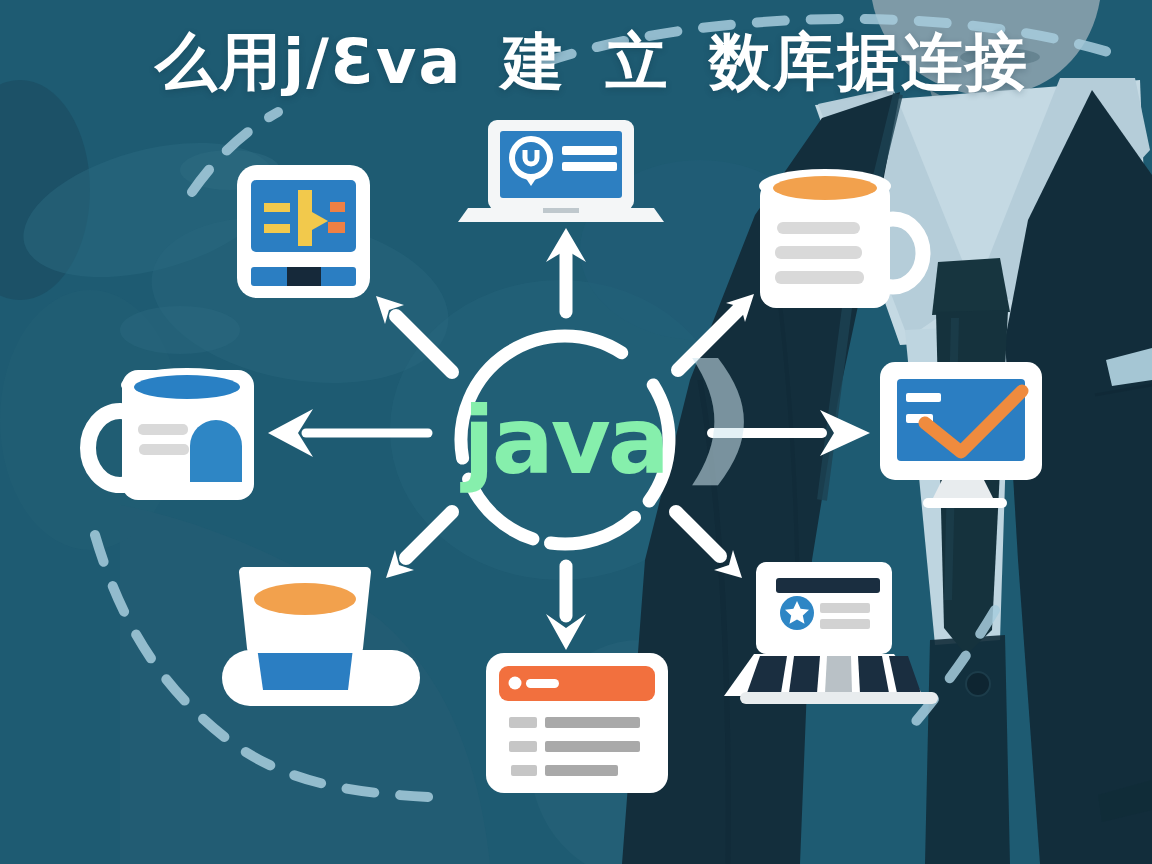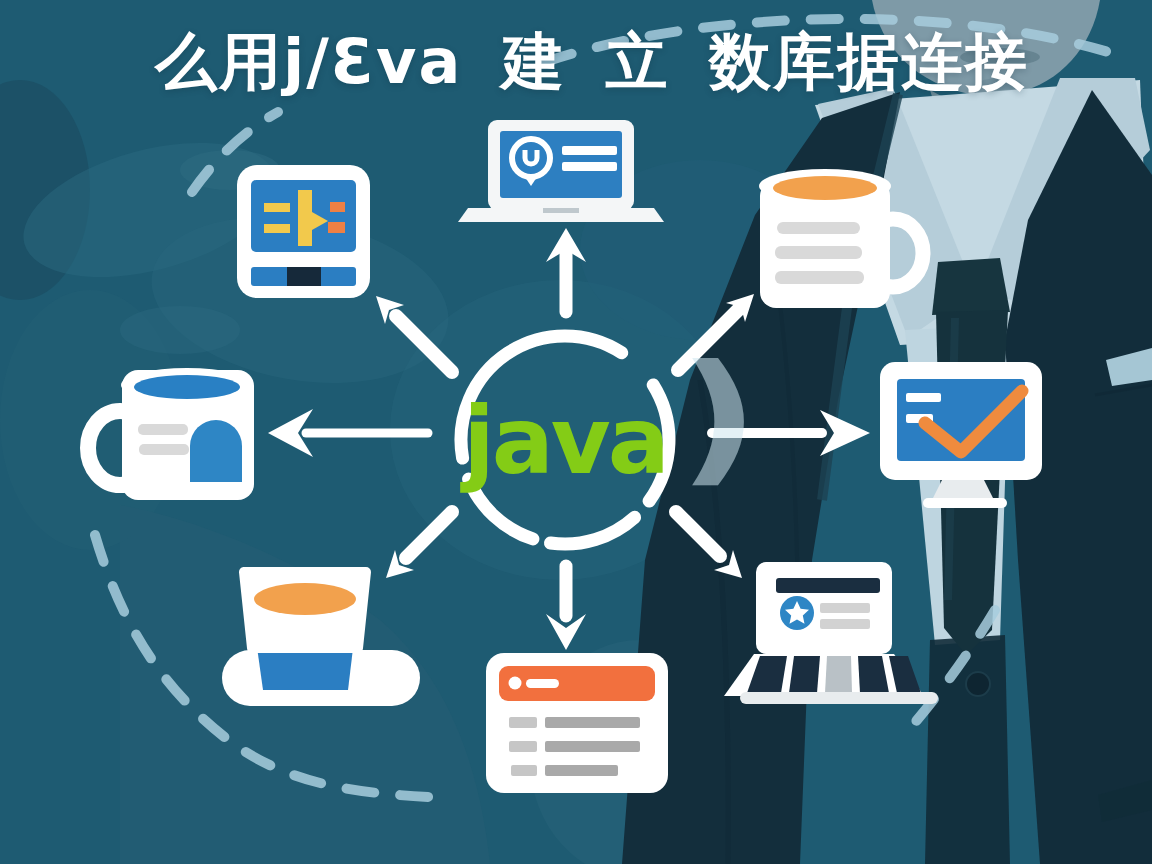--- a/index.html
+++ b/index.html
@@ -10,21 +10,21 @@
   .stage svg.scene{position:absolute;left:0;top:0;}
   .title{
     position:absolute;left:16px;top:26px;width:1152px;text-align:center;
     font-weight:700;font-size:62px;line-height:1.15;color:#ffffff;
     letter-spacing:2px;word-spacing:16px;z-index:5;
     text-shadow:0 2px 6px rgba(10,40,55,.25);
   }
   .hub-label{
     position:absolute;left:440px;top:376px;width:250px;height:130px;
     display:flex;align-items:center;justify-content:center;
-    font-weight:700;font-size:92px;letter-spacing:-3px;color:#84cc16;z-index:4;
+    font-weight:700;font-size:92px;letter-spacing:-3px;color:#86efac;z-index:4;
   }
   .hub-bracket{
     position:absolute;left:678px;top:352px;height:140px;line-height:132px;
     font-weight:700;font-size:142px;color:rgba(206,229,238,0.55);
     transform:scaleX(1.25);transform-origin:left center;z-index:3;
   }
 </style>
 </head>
 <body>
 

